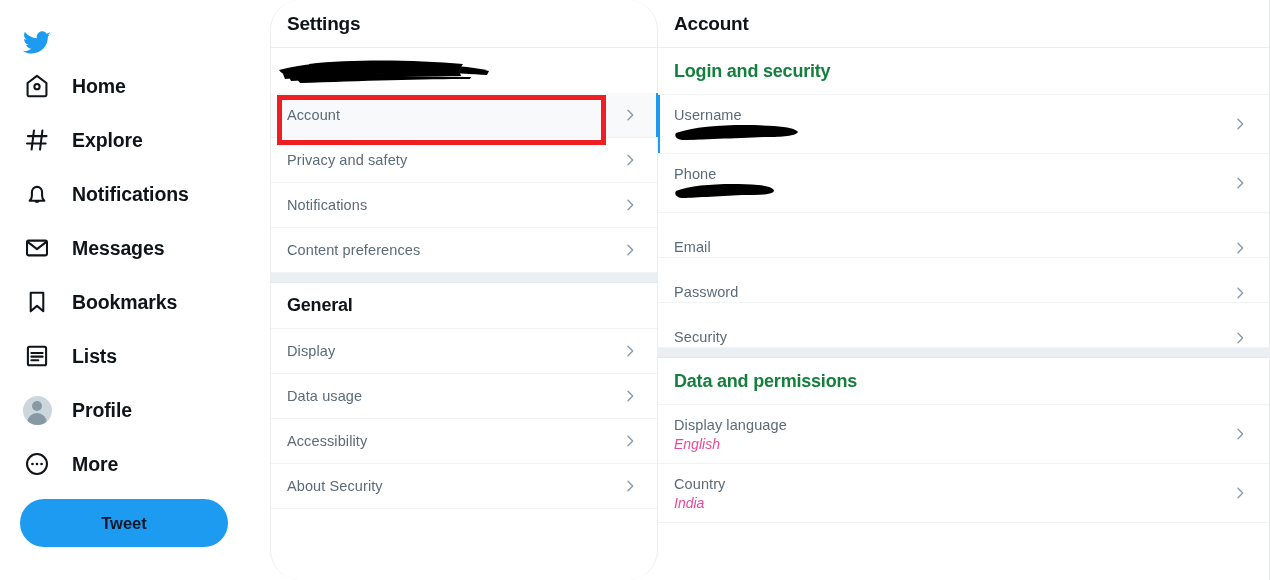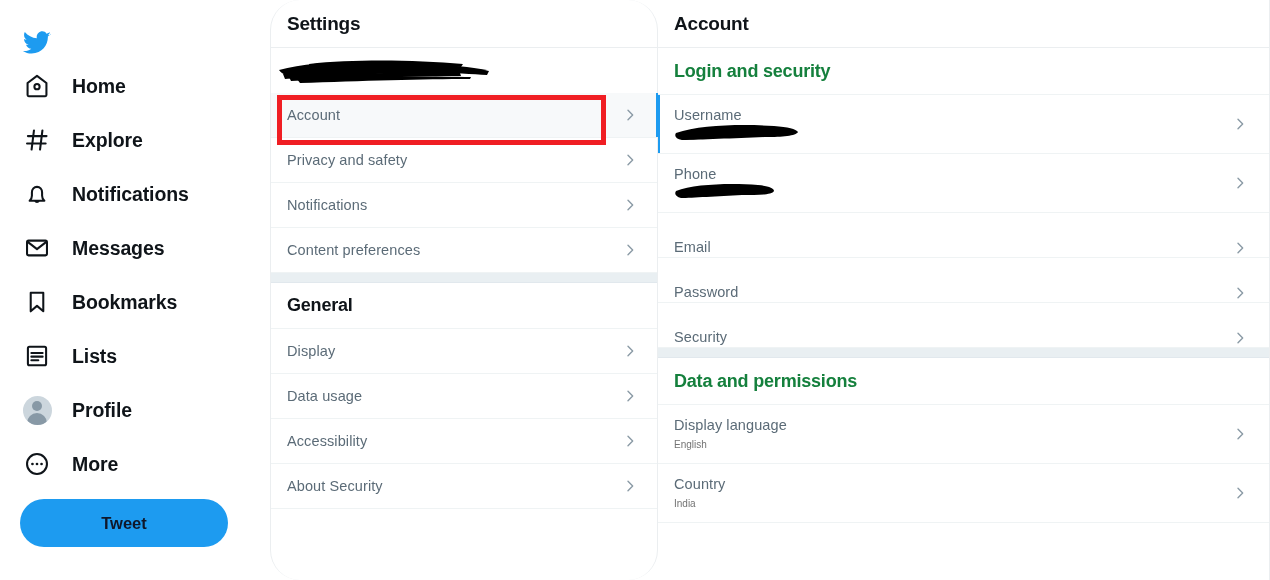--- a/index.html
+++ b/index.html
@@ -218,24 +218,25 @@
   }
   .arow.twoline { height: 59px; align-items: center; }
   .arow .atext { flex: 1; display: flex; flex-direction: column; justify-content: center; }
   .arow .alabel {
     font-size: 14.5px;
     color: #5b6b77;
     letter-spacing: 0.1px;
     line-height: 19px;
   }
   .arow .asub {
-    font-size: 10px;
-    color: #737373;
+    font-size: 14px;
+    color: #ec4899;
     line-height: 17px;
     margin-top: 1px;
+    font-style: italic;
   }
   .arow .masksub {
     position: relative;
     height: 17px;
     margin-top: 1px;
   }
   .arow .masksub svg { position: absolute; left: -4px; top: -5px; }
 
   .asection-title {
     height: 47px;

